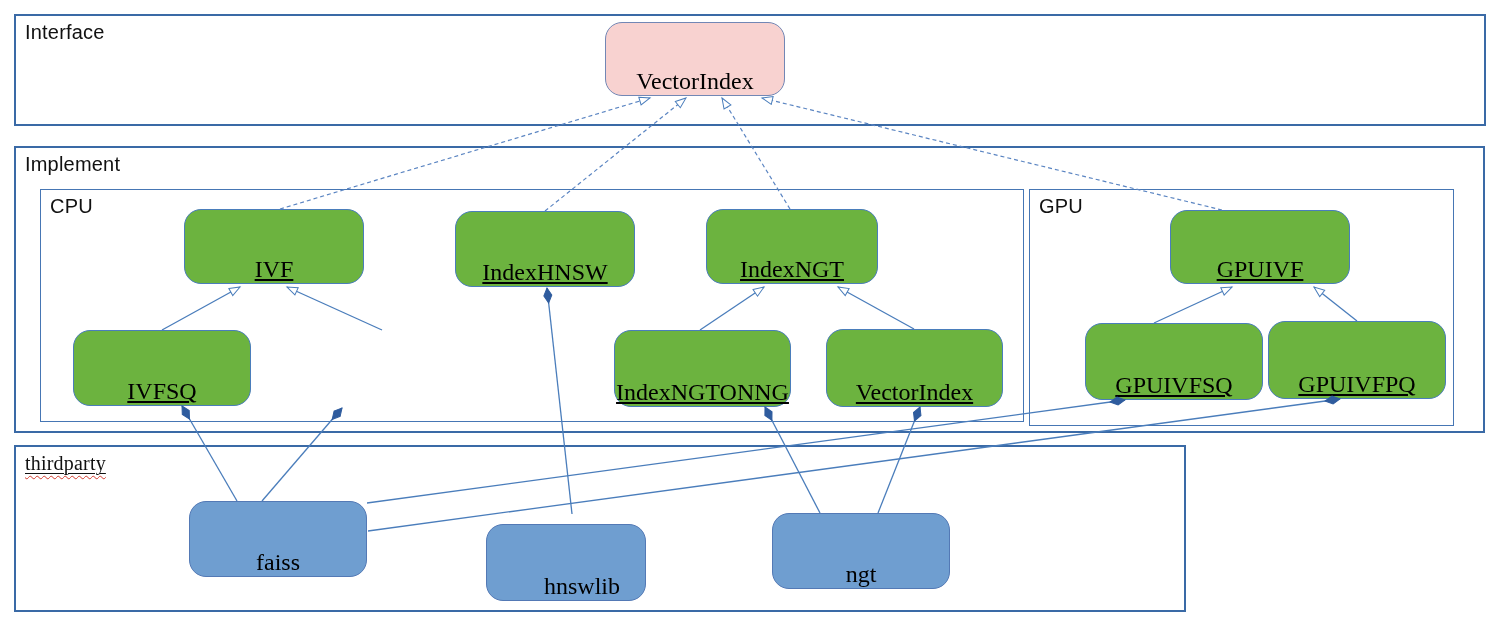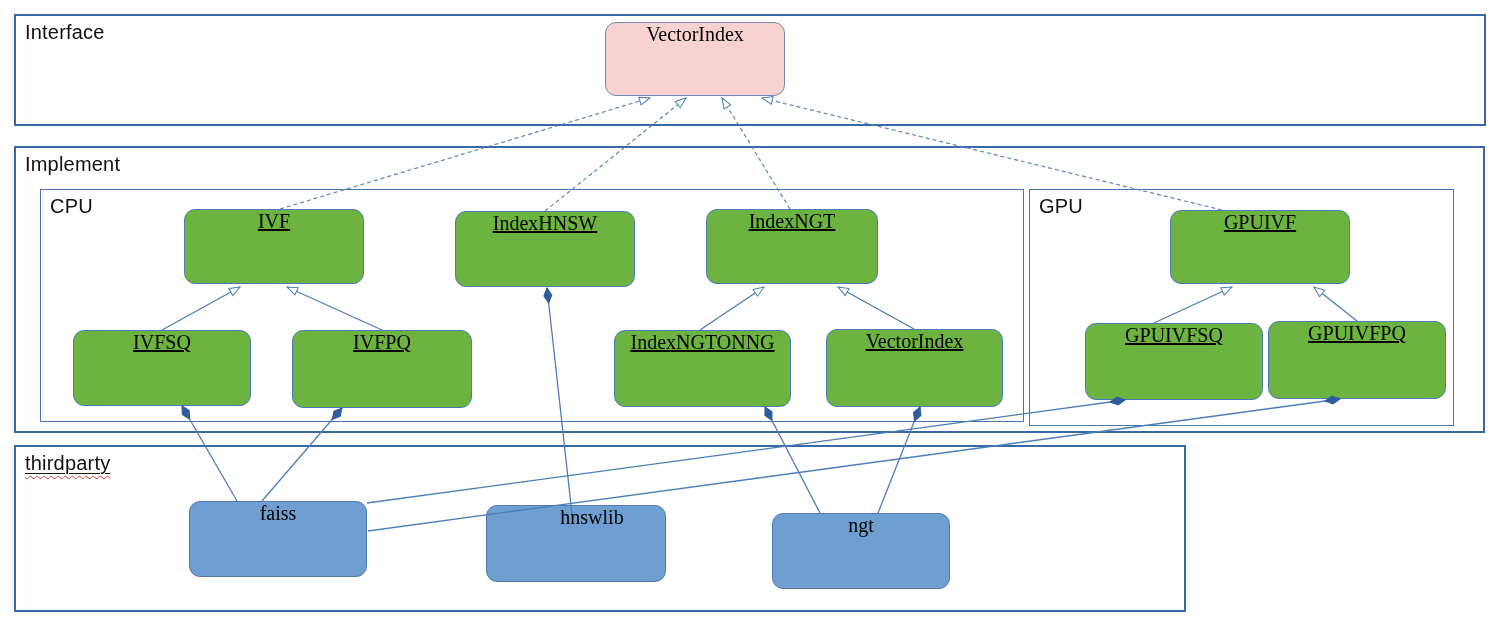--- a/index.html
+++ b/index.html
@@ -10,23 +10,23 @@
   .container{position:absolute;box-sizing:border-box;background:transparent;}
   .container.outer{border:2px solid #3a6aa6;}
   .container.inner{border:1.5px solid #4676b4;}
   .container-label{
     position:absolute;top:5px;left:9px;font-size:20px;color:#111;
     letter-spacing:.2px;white-space:nowrap;
   }
   .underline{text-decoration:underline;text-decoration-thickness:1px;text-underline-offset:3px;}
   .wavy{text-decoration:underline wavy #d23b2e;text-decoration-thickness:1px;text-underline-offset:5px;}
   .node{
-    position:absolute;box-sizing:border-box;border-radius:11px;
-    display:flex;align-items:flex-start;justify-content:center;
-    font-family:"Liberation Serif",serif;font-size:20px;color:#000;
+    position:absolute;box-sizing:border-box;border-radius:17px;
+    display:flex;align-items:flex-end;justify-content:center;
+    font-family:"Liberation Serif",serif;font-size:24px;color:#000;
   }
   .node.green{background:#6cb33f;border:1.5px solid #4a7dbb;text-decoration:underline;}
   .node.pink{background:#f8d2d0;border:1.5px solid #7287b5;}
   .node.blue{background:#6f9ed0;border:1.5px solid #5379b5;}
   svg.edges{position:absolute;left:0;top:0;width:1503px;height:628px;pointer-events:none;}
   svg.edges line{stroke:#4a7dbb;stroke-width:1.3;fill:none;}
   svg.edges line.dashed{stroke:#5b85c2;stroke-dasharray:4 3;stroke-width:1.2;}
 </style>
 </head>
 <body>
@@ -38,21 +38,21 @@
   </div>
   <div class="container outer" style="left: 14px; top: 146px; width: 1471px; height: 287px;">
     <span class="container-label">Implement</span>
   </div>
   <div class="container inner" style="left: 40px; top: 189px; width: 984px; height: 233px;">
     <span class="container-label">CPU</span>
   </div>
   <div class="container inner" style="left: 1029px; top: 189px; width: 425px; height: 237px;">
     <span class="container-label">GPU</span>
   </div>
-  <div class="container outer" style="left: 14px; top: 445px; width: 1172px; height: 167px;">
+  <div class="container outer" style="left: 14px; top: 445px; width: 1172px; height: 167px; font-family: Liberation Serif, serif;">
     <span class="container-label underline"><span class="wavy">thirdparty</span></span>
   </div>
 
   <div class="node pink" style="left: 605px; top: 22px; width: 180px; height: 74px;">
       <span>VectorIndex</span>
     </div>
   <div class="node green" style="left: 184px; top: 209px; width: 180px; height: 75px;">
       <span>IVF</span>
     </div>
   <div class="node green" style="left: 455px; top: 211px; width: 180px; height: 76px;">
@@ -60,39 +60,36 @@
     </div>
   <div class="node green" style="left: 706px; top: 209px; width: 172px; height: 75px;">
       <span>IndexNGT</span>
     </div>
   <div class="node green" style="left: 1170px; top: 210px; width: 180px; height: 74px;">
       <span>GPUIVF</span>
     </div>
   <div class="node green" style="left: 73px; top: 330px; width: 178px; height: 76px;">
       <span>IVFSQ</span>
     </div>
-  <div class="node green" style="left: 292px; top: 330px; width: 180px; height: 78px;">
-      <span>IVFPQ</span>
-    </div>
   <div class="node green" style="left: 614px; top: 330px; width: 177px; height: 77px;">
       <span>IndexNGTONNG</span>
     </div>
   <div class="node green" style="left: 826px; top: 329px; width: 177px; height: 78px;">
       <span>VectorIndex</span>
     </div>
   <div class="node green" style="left: 1085px; top: 323px; width: 178px; height: 77px;">
       <span>GPUIVFSQ</span>
     </div>
   <div class="node green" style="left: 1268px; top: 321px; width: 178px; height: 78px;">
       <span>GPUIVFPQ</span>
     </div>
   <div class="node blue" style="left: 189px; top: 501px; width: 178px; height: 76px;">
       <span>faiss</span>
     </div>
-  <div class="node blue" style="left: 486px; top: 505px; width: 180px; height: 77px; padding-left: 32px;">
+  <div class="node blue" style="left: 486px; top: 524px; width: 160px; height: 77px; padding-left: 32px;">
       <span>hnswlib</span>
     </div>
   <div class="node blue" style="left: 772px; top: 513px; width: 178px; height: 76px;">
       <span>ngt</span>
     </div>
 
   <svg class="edges" id="edges" xmlns="http://www.w3.org/2000/svg">
     <defs>
       <marker id="m-tri" markerUnits="userSpaceOnUse" markerWidth="14" markerHeight="12" refX="11.5" refY="5" orient="auto">
         <path d="M1,1 L11.5,5 L1,9 Z" fill="#ffffff" stroke="#4a7dbb" stroke-width="1"></path>

